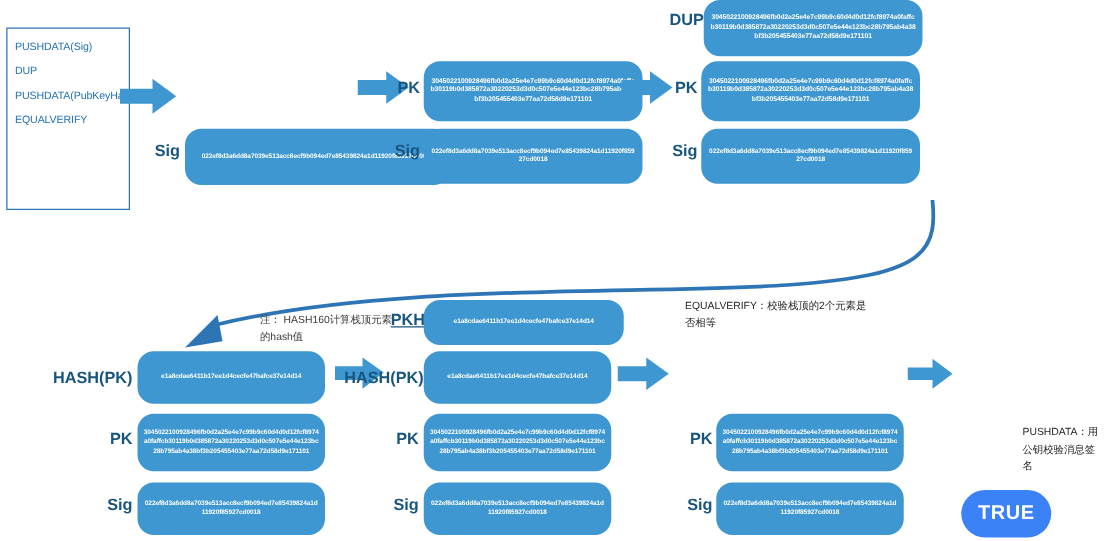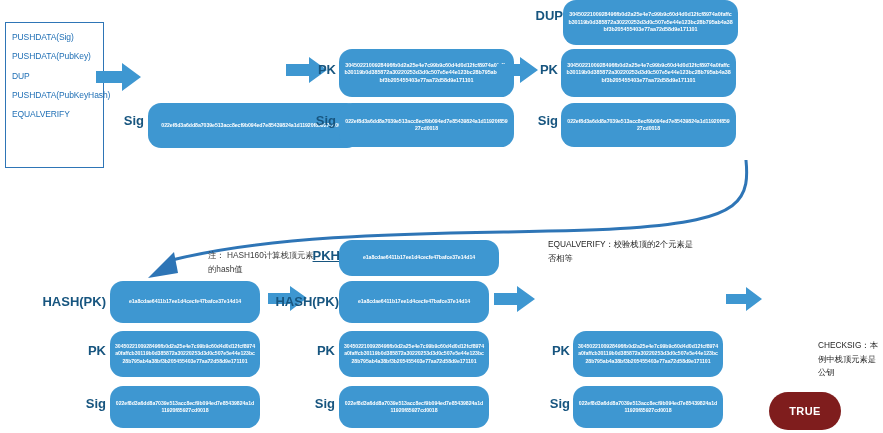--- a/index.html
+++ b/index.html
@@ -40,35 +40,34 @@
   }
 
   
   .note{
     color:#3b3b3b;font-size:8.3px;line-height:13.5px;
   }
   .note.dark{color:#262626;}
 
   
   .true-pill{
-    background:#7f1d1d;border-radius:22px;color:#ffffff;
+    background:#3b82f6;border-radius:22px;color:#ffffff;
     display:flex;align-items:center;justify-content:center;
-    font-size:11px;font-weight:bold;letter-spacing:0.4px;
+    font-size:16px;font-weight:bold;letter-spacing:0.4px;
   }
 
   .arrow{display:block;}
 </style>
 </head>
 <body>
 
 <div class="canvas">
 
   <div class="abs script-panel">
     <div class="script-op">PUSHDATA(Sig)</div>
-    <div class="script-op">PUSHDATA(PubKey)</div>
     <div class="script-op"> DUP</div>
     <div class="script-op">PUSHDATA(PubKeyHash)</div>
     <div class="script-op">EQUALVERIFY</div>
   </div>
 
   <svg class="abs arrow" style="left:96px;top:62px;" width="46" height="30" viewBox="0 0 46 30">
     <polygon points="0,9 26,9 26,1 45,15 26,29 26,21 0,21" fill="#3E97D1"></polygon>
   </svg>
 
   <div class="abs stk-label" style="left:108px;top:113px;width:36px;">Sig</div>
@@ -169,19 +168,19 @@
 
   <div class="abs stk-label" style="left:524px;top:396px;width:46px;">Sig</div>
   <div class="abs pill" style="left:573px;top:386px;width:150px;height:42px;">
     <span class="pill-txt">022ef8d3a6dd8a7039e513acc8ecf9b094ed7e85439824a1d11920f85927cd0018</span>
   </div>
 
   <svg class="abs arrow" style="left:726px;top:286px;" width="37" height="26" viewBox="0 0 37 26">
     <polygon points="0,8 20,8 20,1 36,13 20,25 20,18 0,18" fill="#3E97D1"></polygon>
   </svg>
 
-  <div class="abs note dark" style="left:818px;top:339px;width:62px;">CHECKSIG：本例中栈顶元素是公钥</div>
+  <div class="abs note dark" style="left:818px;top:339px;width:62px;">PUSHDATA：用公钥校验消息签名</div>
 
   <div class="abs true-pill" style="left:769px;top:392px;width:72px;height:38px;">
     <span>TRUE</span>
   </div>
 
 </div>
 
 </body></html>

